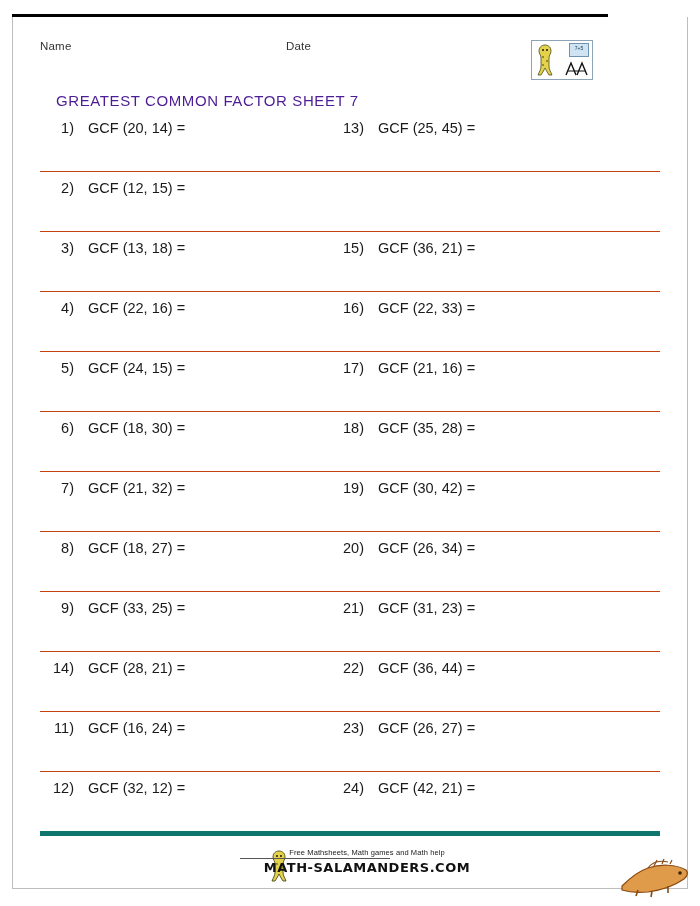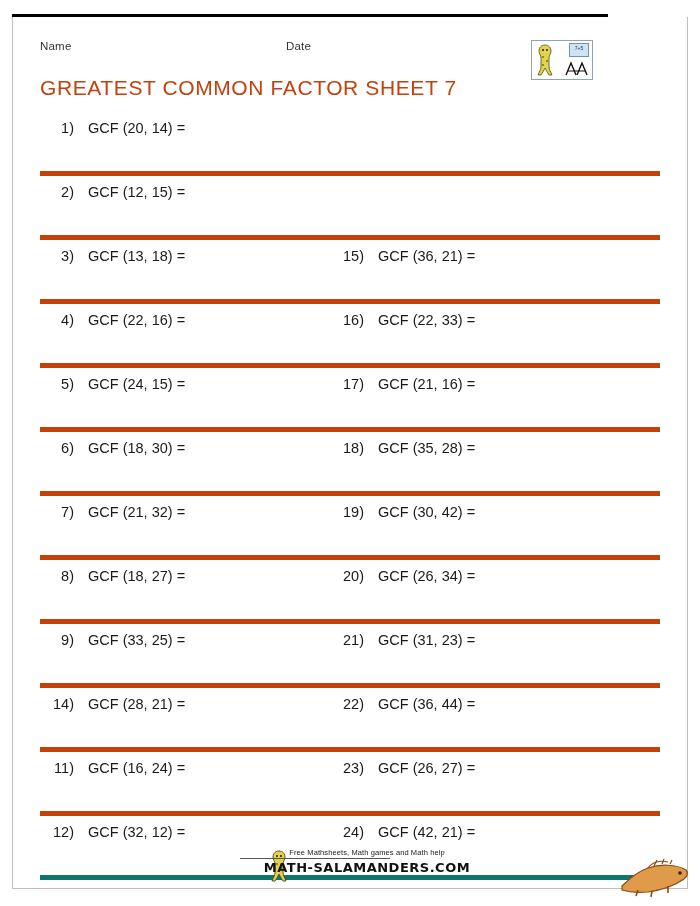--- a/index.html
+++ b/index.html
@@ -59,25 +59,25 @@
     left: 246px;
     top: 0;
     font-size: 11.5px;
     color: #333333;
     letter-spacing: 0.2px;
   }
   .title {
     position: absolute;
     left: 40px;
     top: 76px;
-    font-size: 21px;
-    color: #c2410c;
+    font-size: 15px;
+    color: #4c1d95;
     letter-spacing: 0.6px;
     font-weight: normal;
-    margin: 0;
+    margin: 16px;
   }
 
   
   .logo-box {
     position: absolute;
     right: 27px;
     top: 40px;
     width: 62px;
     height: 40px;
     border: 1px solid #8fa3b8;
@@ -124,21 +124,21 @@
   
   .questions {
     position: absolute;
     left: 40px;
     top: 112px;
     width: 620px;
   }
   .qrow {
     position: relative;
     height: 59px;
-    border-bottom: 5px solid #c2410c;
+    border-bottom: 1px solid #c2410c;
   }
   .qrow.last {
     border-bottom: 5px solid #0f766e;
   }
   .qcell {
     position: absolute;
     top: 8px;
     height: 22px;
     white-space: nowrap;
     font-size: 14.5px;
@@ -249,20 +249,23 @@
       </div>
     </div>
   </div>
 
   <div class="questions">
 
     <div class="qrow">
       <div class="qcell left">
         <span class="qnum">1)</span><span class="qtext">GCF (20, 14) =</span>
       </div>
+      <div class="qcell right">
+        <span class="qnum">13)</span><span class="qtext">GCF (25, 45) =</span>
+      </div>
     </div>
 
     <div class="qrow">
       <div class="qcell left">
         <span class="qnum">2)</span><span class="qtext">GCF (12, 15) =</span>
       </div>
     </div>
 
     <div class="qrow">
       <div class="qcell left">

